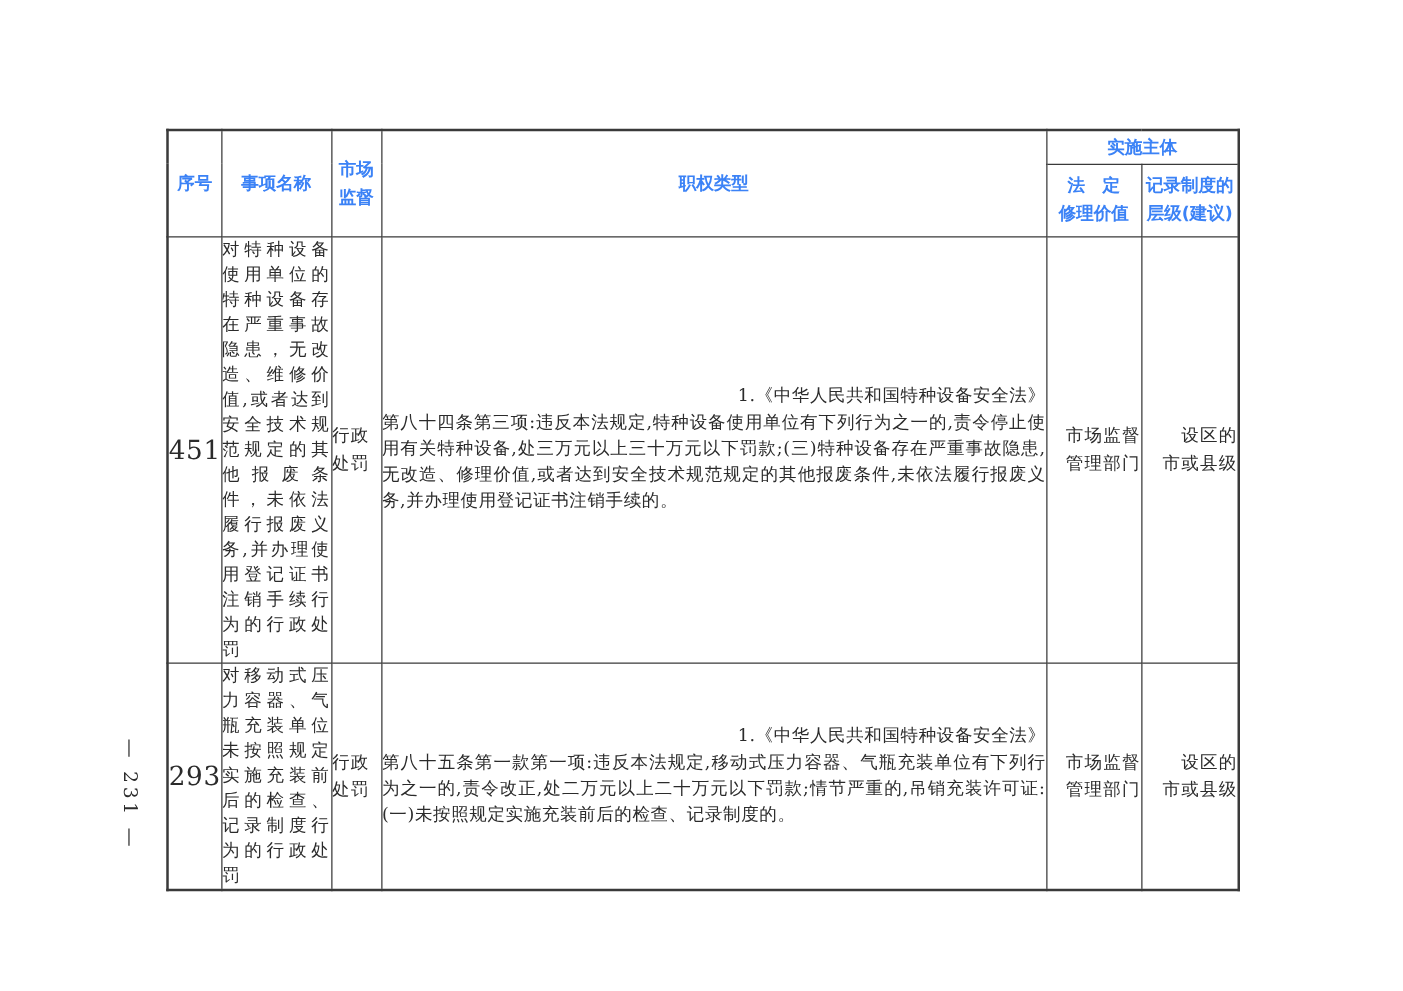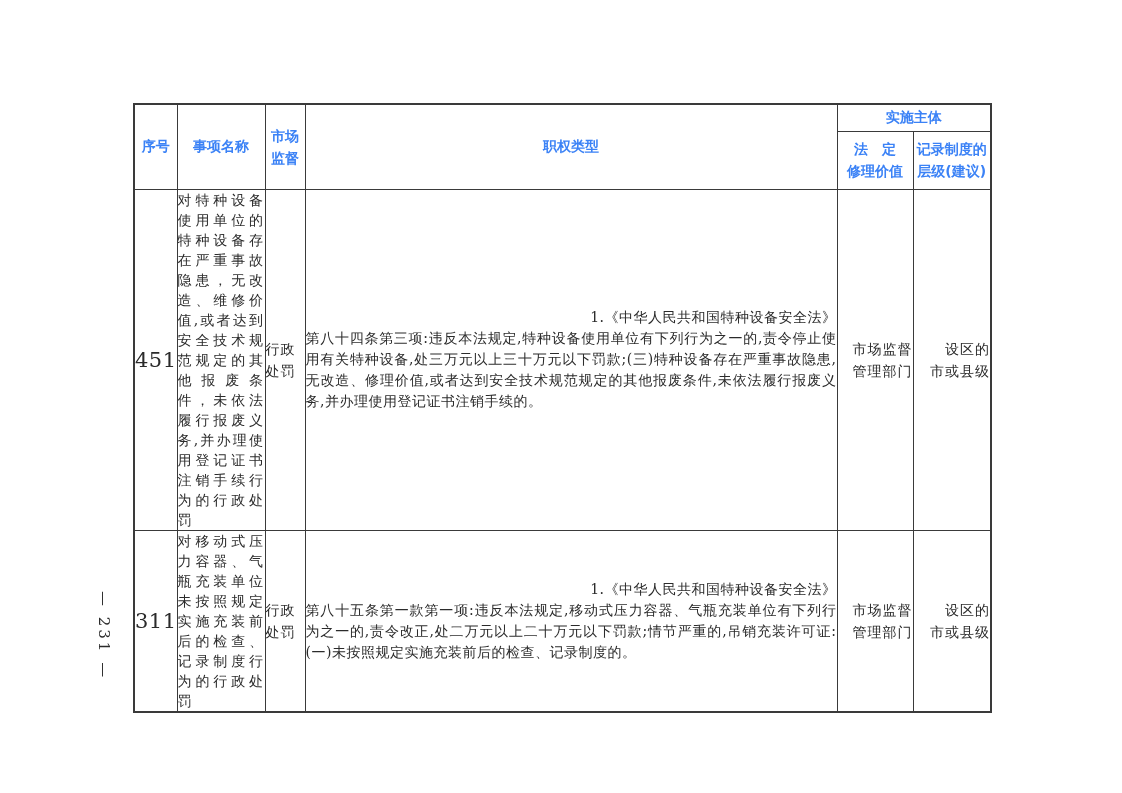--- a/index.html
+++ b/index.html
@@ -154,21 +154,21 @@
         <td class="basis">
           <div class="basis-law">1.《中华人民共和国特种设备安全法》</div>
           <div class="basis-text">第八十四条第三项:违反本法规定,特种设备使用单位有下列行为之一的,责令停止使用有关特种设备,处三万元以上三十万元以下罚款;(三)特种设备存在严重事故隐患,无改造、修理价值,或者达到安全技术规范规定的其他报废条件,未依法履行报废义务,并办理使用登记证书注销手续的。</div>
         </td>
         <td class="subject pre">市场监督
 管理部门</td>
         <td class="subject pre">设区的
 市或县级</td>
       </tr>
       <tr class="r452">
-        <td class="serial">311</td>
+        <td class="serial">293</td>
         <td class="name">对移动式压力容器、气瓶充装单位未按照规定实施充装前后的检查、记录制度行为的行政处罚</td>
         <td class="type">行政处罚</td>
         <td class="basis">
           <div class="basis-law">1.《中华人民共和国特种设备安全法》</div>
           <div class="basis-text">第八十五条第一款第一项:违反本法规定,移动式压力容器、气瓶充装单位有下列行为之一的,责令改正,处二万元以上二十万元以下罚款;情节严重的,吊销充装许可证:(一)未按照规定实施充装前后的检查、记录制度的。</div>
         </td>
         <td class="subject pre">市场监督
 管理部门</td>
         <td class="subject pre">设区的
 市或县级</td>

